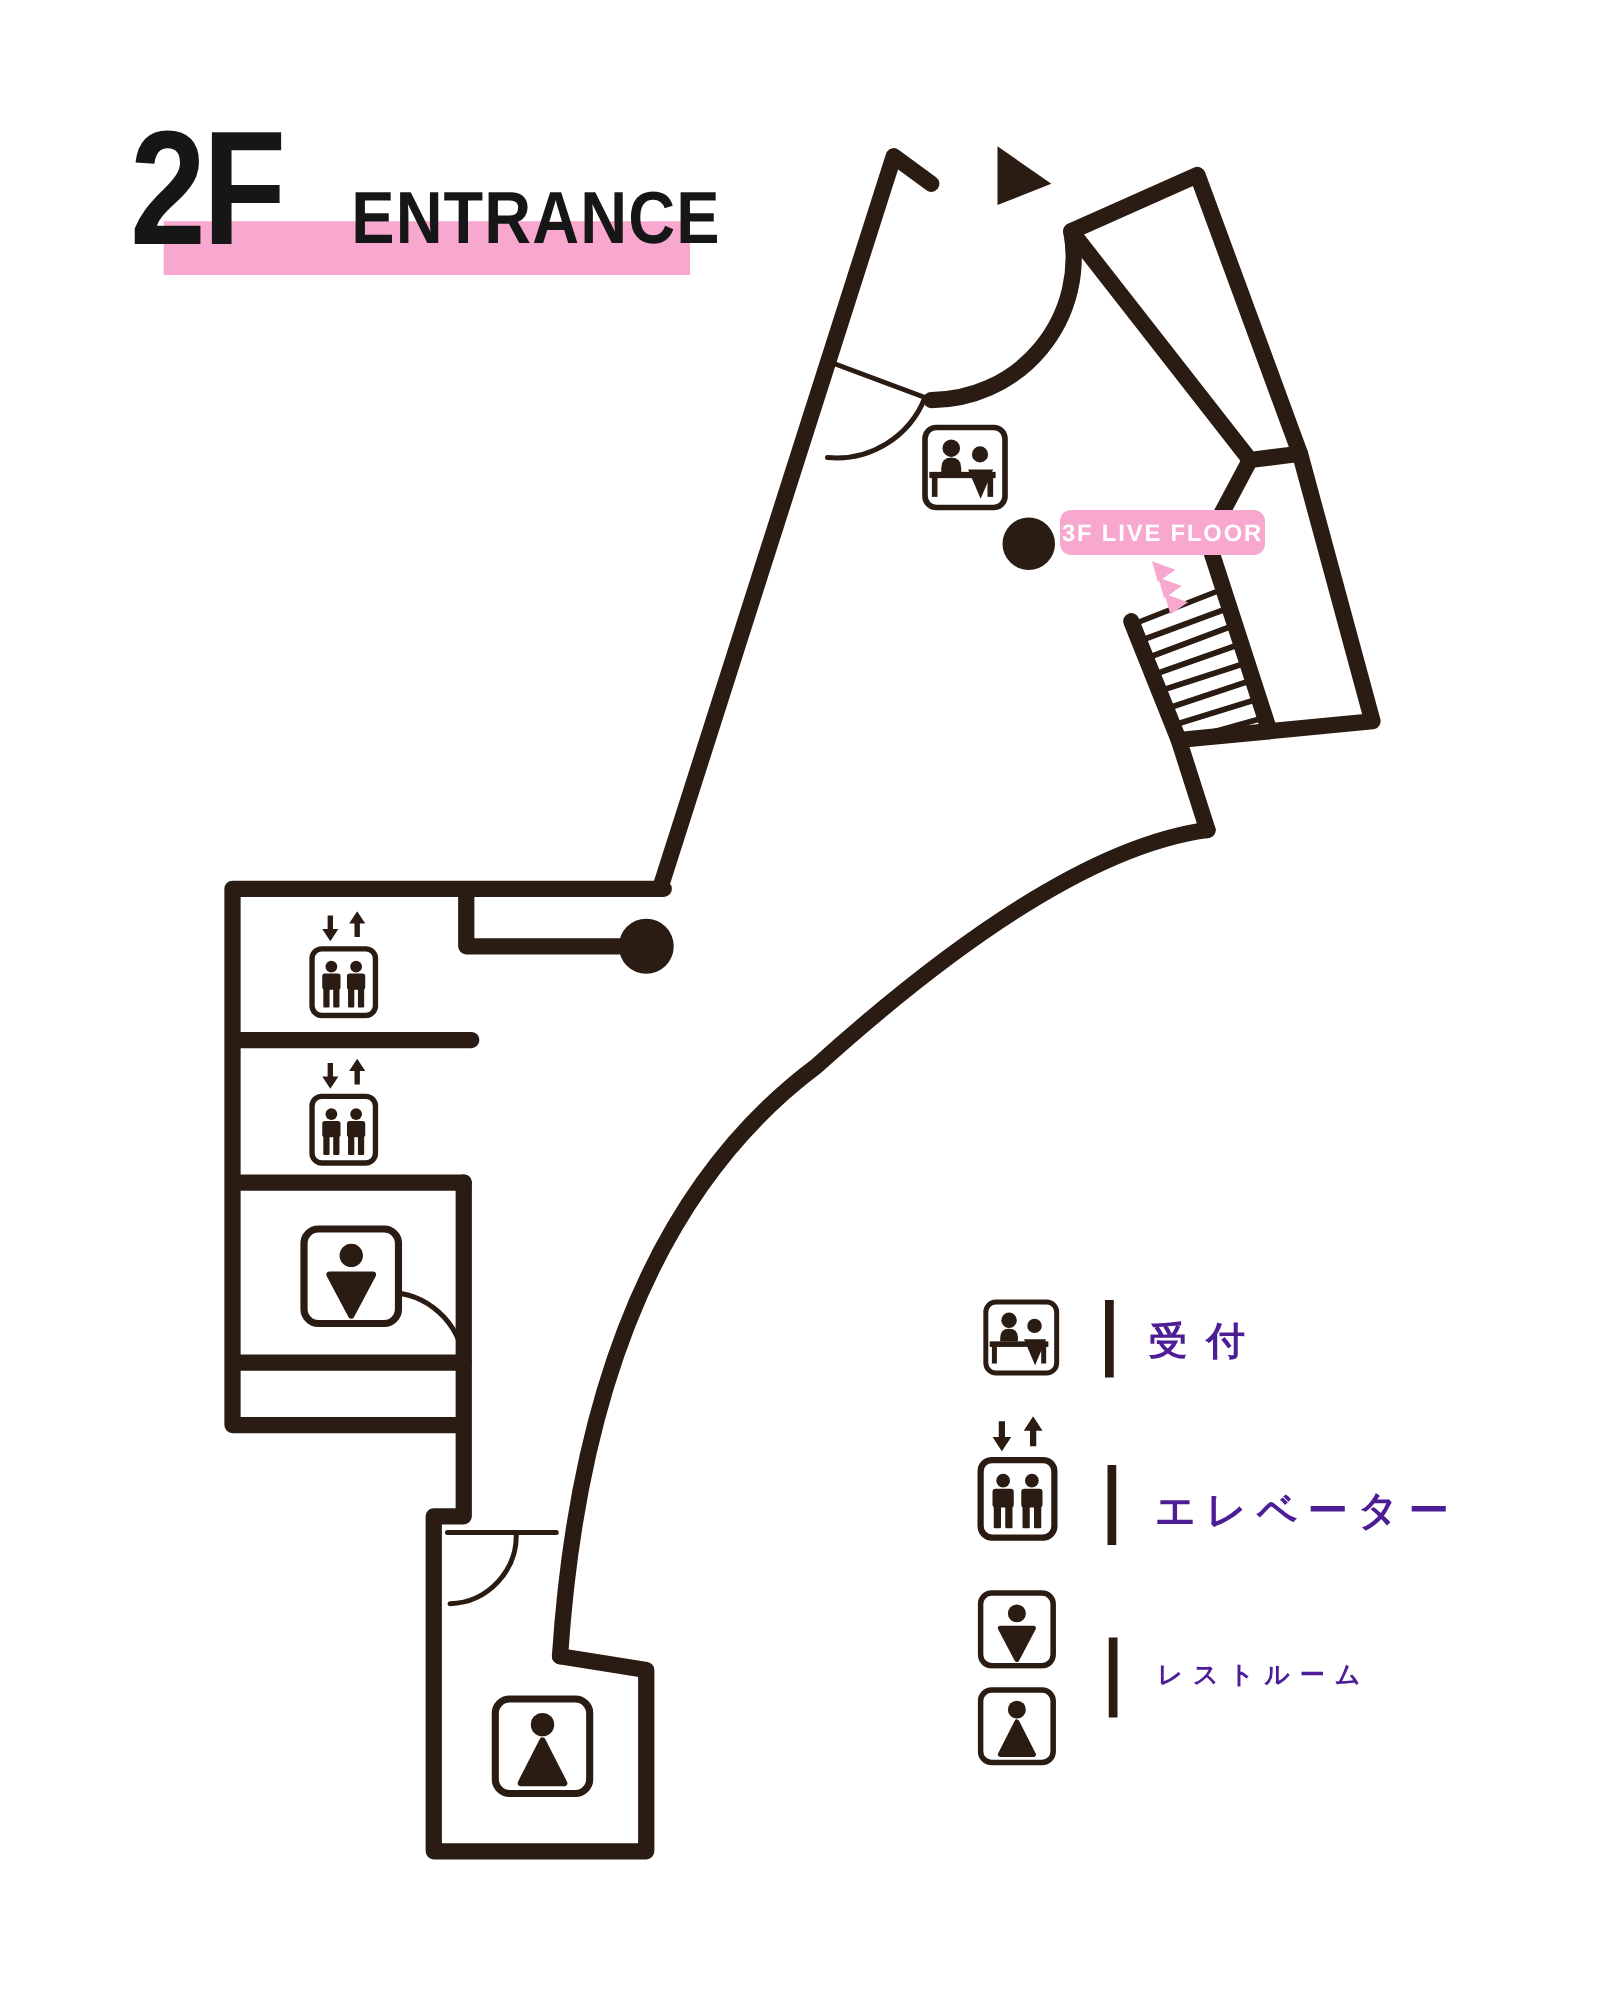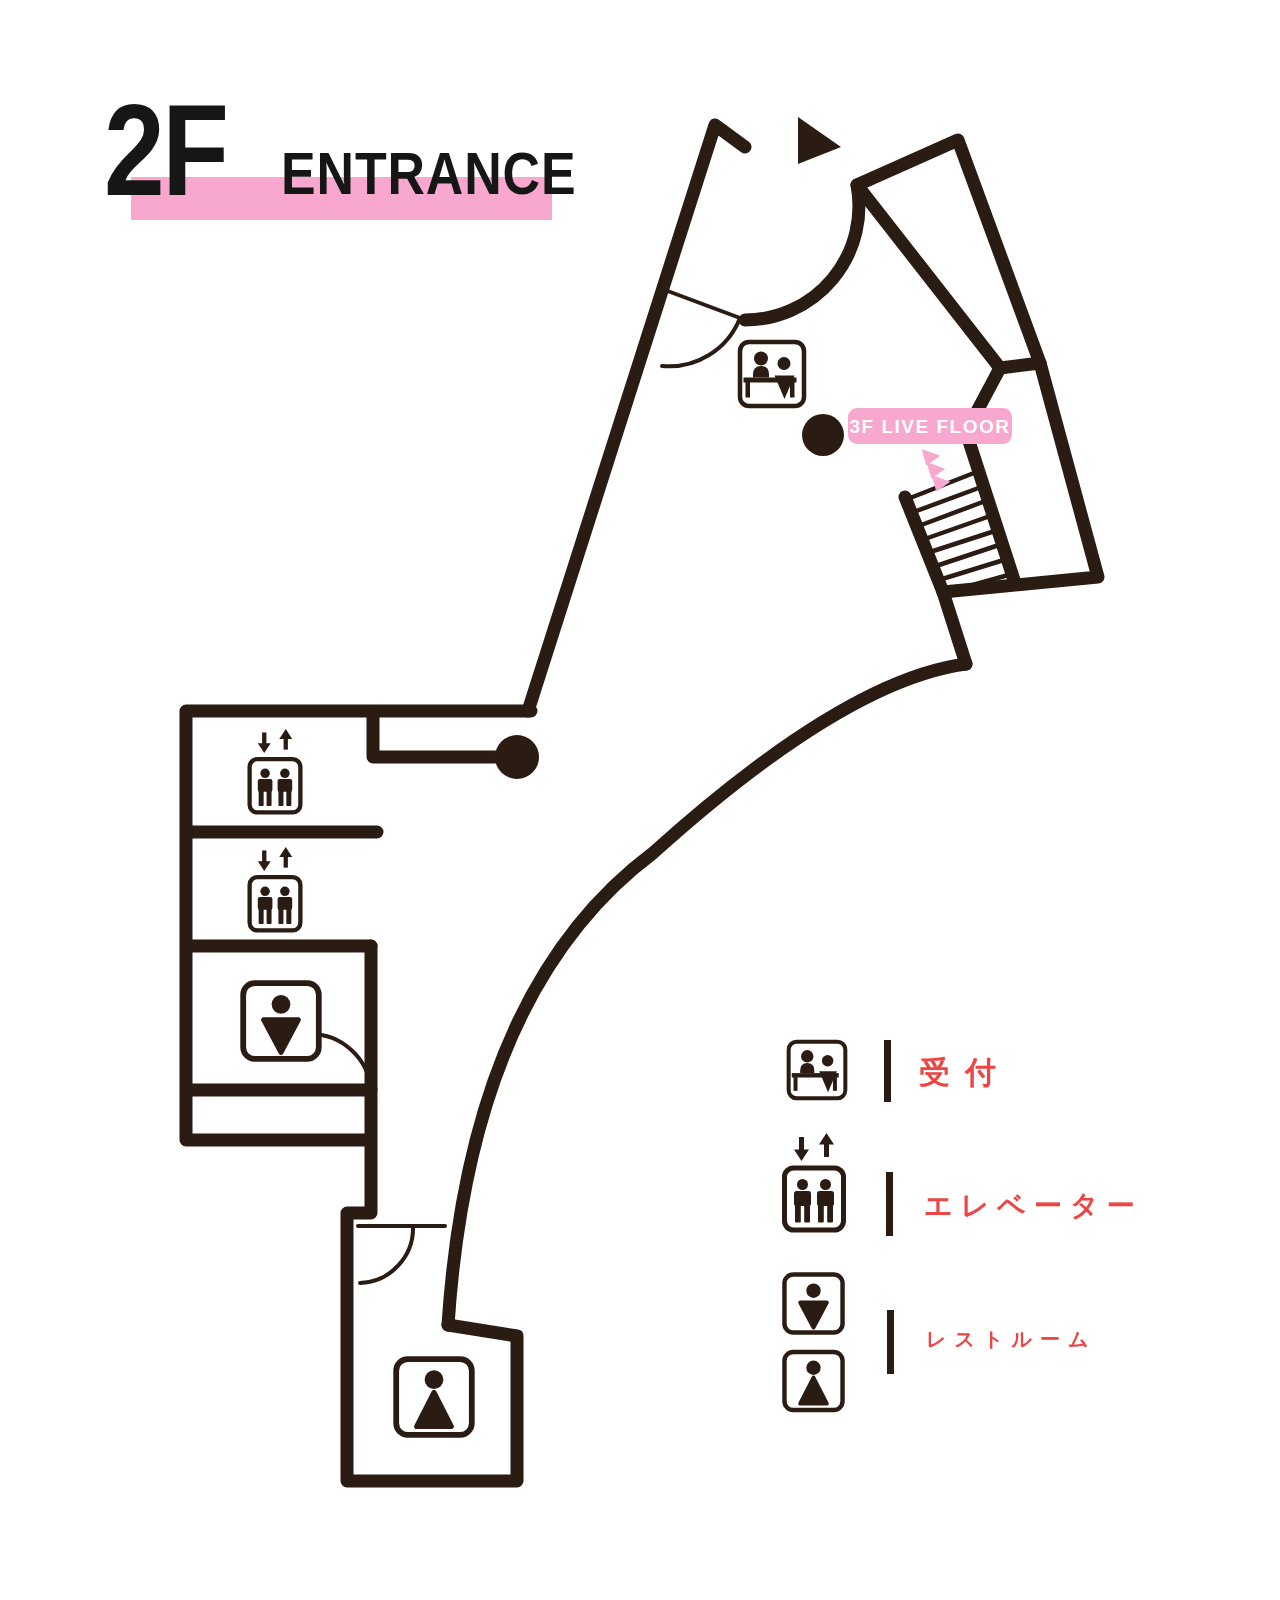--- a/index.html
+++ b/index.html
@@ -22,23 +22,23 @@
   .tag-text{font-family:"Liberation Sans","DejaVu Sans",sans-serif;font-size:19px;font-weight:bold;
             letter-spacing:1.5px;fill:#FFFFFF;}
   
   .icon-frame{fill:#fff;stroke:#2A1B13;stroke-width:4.5;}
   .icon-frame-el{fill:#fff;stroke:#2A1B13;stroke-width:5;}
   .glyph{fill:#2A1B13;stroke:none;}
   .glyph-round{fill:#2A1B13;stroke:#2A1B13;stroke-width:4;stroke-linejoin:round;}
   .arrow-shaft{fill:none;stroke:#2A1B13;stroke-width:5;stroke-linecap:butt;}
   
   .legend-bar{width:7px;background:#2A1B13;}
-  .legend-label{color:#ef4444;font-weight:bold;white-space:nowrap;}
+  .legend-label{color:#4c1d95;font-weight:bold;white-space:nowrap;}
   #legend-label-1{left:919px;top:1052px;font-size:31px;letter-spacing:15px;}
-  #legend-label-2{left:924px;top:1187px;font-size:28px;letter-spacing:8px;}
+  #legend-label-2{left:924px;top:1187px;font-size:32px;letter-spacing:8px;}
   #legend-label-3{left:926px;top:1326px;font-size:20px;letter-spacing:8px;}
 </style>
 </head>
 <body>
 
 <div id="stage">
 
   <div class="abs" id="title-bar"></div>
   <div class="abs" id="title-floor">2F</div>
   <div class="abs" id="title-label">ENTRANCE</div>

